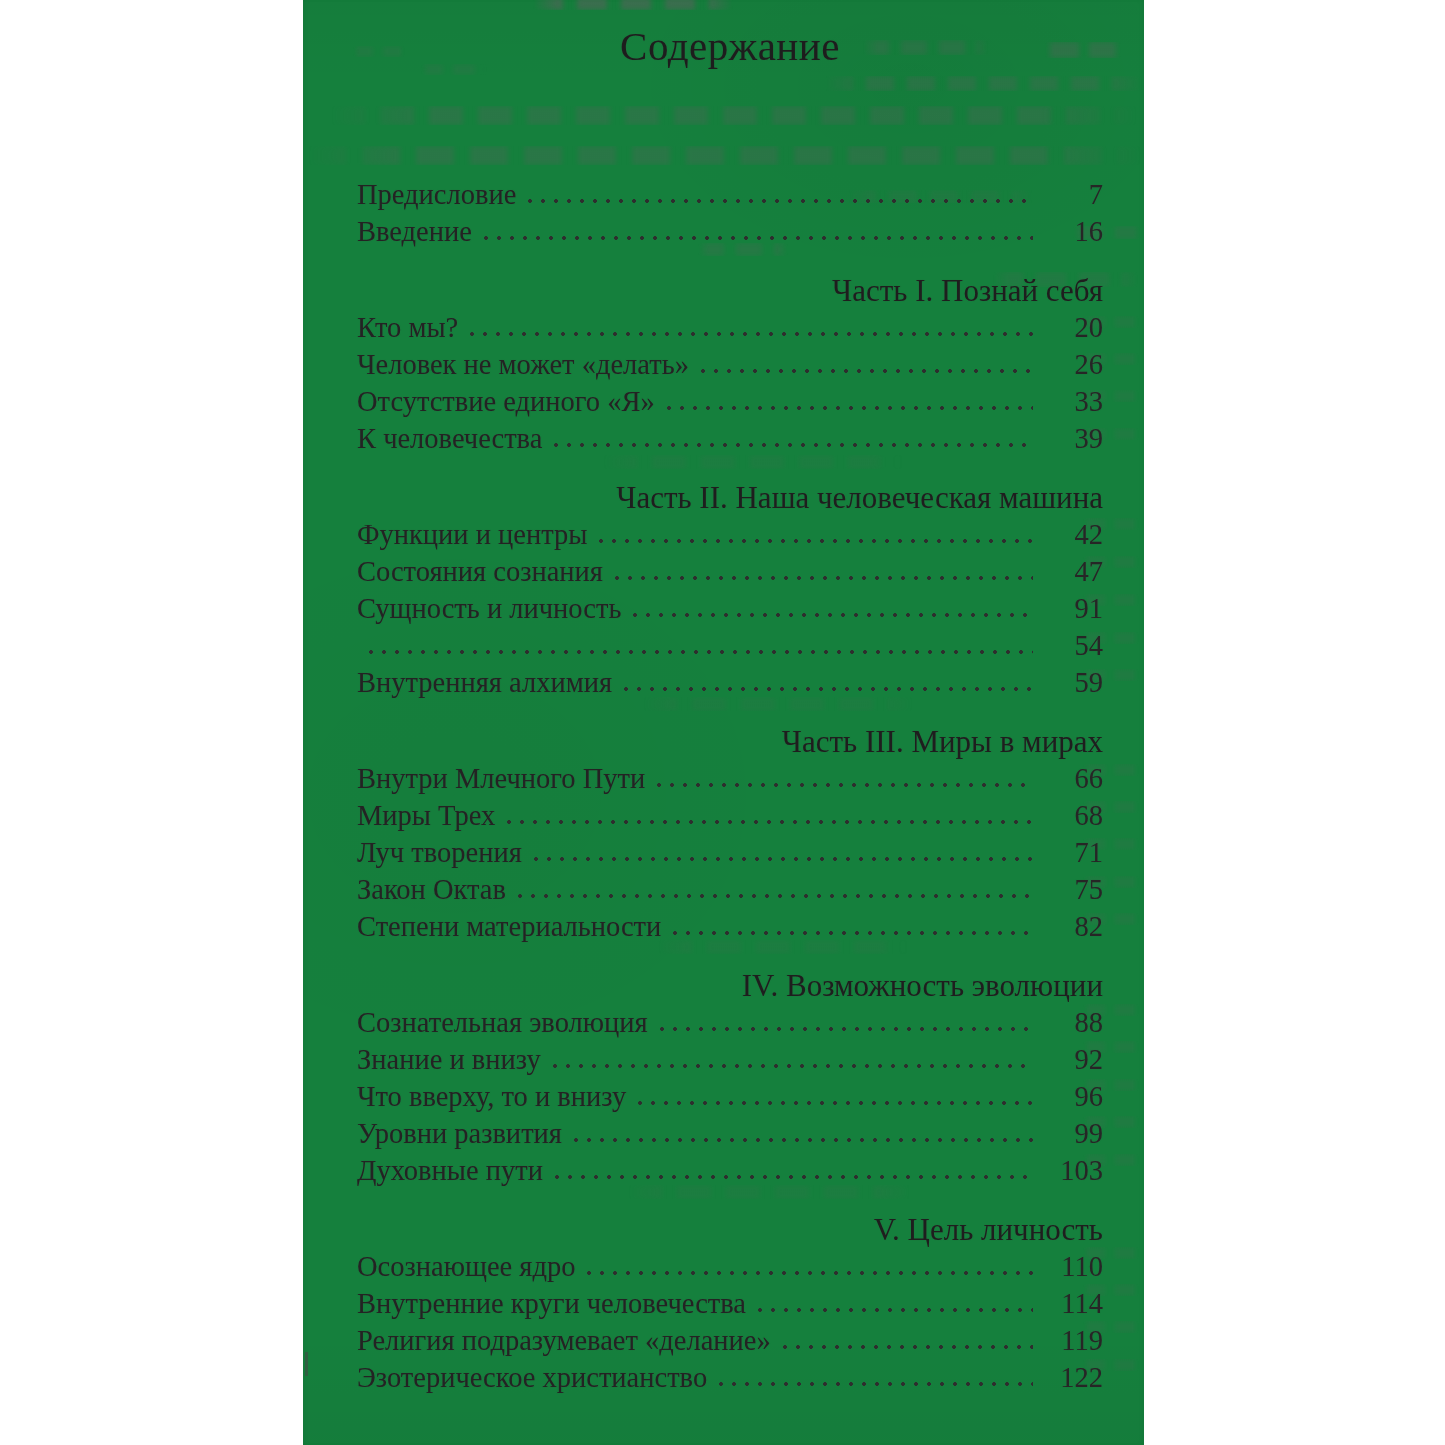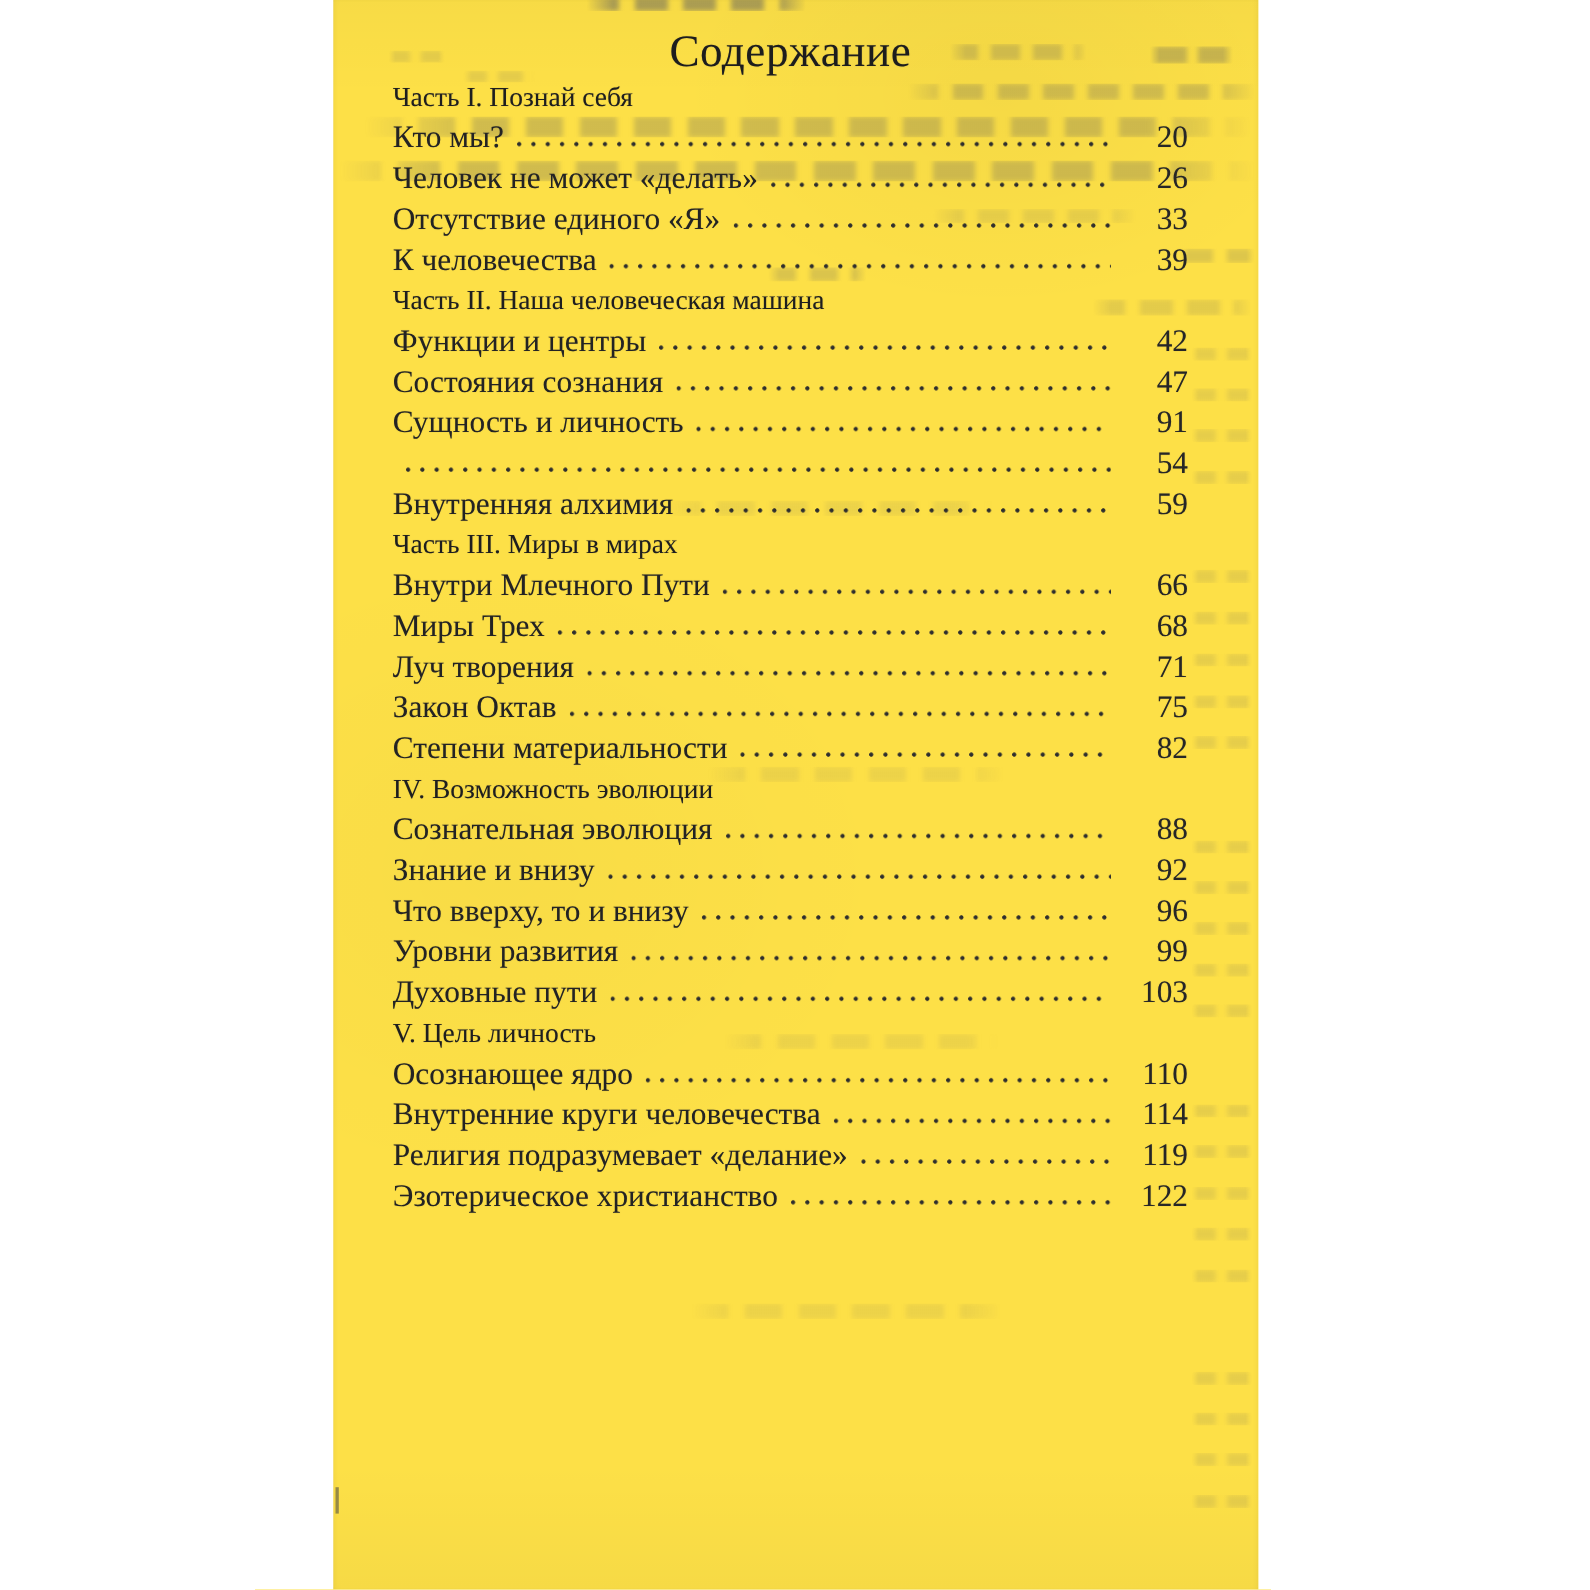--- a/index.html
+++ b/index.html
@@ -11,22 +11,22 @@
     overflow: hidden;
     position: relative;
     font-family: "Liberation Serif", serif;
   }
   
   .page {
     position: absolute;
     left: 303px; top: 0;
     width: 841px; height: 1445px;
     box-sizing: border-box;
-    padding: 0 64px 0 54px;
-    background: #fde047;
+    padding: 0 41px 0 54px;
+    background: #15803d;
     box-shadow:
       inset 3px 0 6px -3px rgba(0,0,0,0.07),
       inset -3px 0 6px -3px rgba(0,0,0,0.07);
   }
   .page::before {
     content: "";
     position: absolute; inset: 0;
     pointer-events: none;
     background:
       radial-gradient(ellipse 420px 280px at 72% 6%,  rgba(0,0,0,0.030), rgba(0,0,0,0) 70%),
@@ -66,23 +66,24 @@
     font-weight: normal;
     text-align: center;
     color: #1d1d1d;
     letter-spacing: 0.5px;
     text-shadow: 0 0 1px rgba(80,80,80,0.35);
   }
   .front {
     margin-top: 106px;
   }
   .heading {
-    font-size: 25px;
+    margin-top: 22px;
+    font-size: 31px;
     line-height: 37px;
-    text-align: left;
+    text-align: right;
     color: #1e1e1e;
     white-space: nowrap;
     text-shadow: 0 0 1px rgba(80,80,80,0.35);
   }
   .row {
     display: flex;
     align-items: baseline;
     height: 37px;
     line-height: 37px;
     font-size: 28.5px;
@@ -151,20 +152,32 @@
       <div class="bleed-mark" style="left: 780px; top: 1079px; width: 56px; height: 12px; background: repeating-linear-gradient(90deg, rgba(95, 95, 95, 0.14) 0px, rgba(95, 95, 95, 0.14) 22px, rgba(95, 95, 95, 0) 22px, rgba(95, 95, 95, 0) 32px);"></div>
       <div class="bleed-mark" style="left: 780px; top: 1116px; width: 56px; height: 12px; background: repeating-linear-gradient(90deg, rgba(95, 95, 95, 0.14) 0px, rgba(95, 95, 95, 0.14) 22px, rgba(95, 95, 95, 0) 22px, rgba(95, 95, 95, 0) 32px);"></div>
       <div class="bleed-mark" style="left: 780px; top: 1154px; width: 56px; height: 12px; background: repeating-linear-gradient(90deg, rgba(95, 95, 95, 0.14) 0px, rgba(95, 95, 95, 0.14) 22px, rgba(95, 95, 95, 0) 22px, rgba(95, 95, 95, 0) 32px);"></div>
       <div class="bleed-mark" style="left: 780px; top: 1247px; width: 56px; height: 12px; background: repeating-linear-gradient(90deg, rgba(95, 95, 95, 0.14) 0px, rgba(95, 95, 95, 0.14) 22px, rgba(95, 95, 95, 0) 22px, rgba(95, 95, 95, 0) 32px);"></div>
       <div class="bleed-mark" style="left: 780px; top: 1284px; width: 56px; height: 12px; background: repeating-linear-gradient(90deg, rgba(95, 95, 95, 0.14) 0px, rgba(95, 95, 95, 0.14) 22px, rgba(95, 95, 95, 0) 22px, rgba(95, 95, 95, 0) 32px);"></div>
       <div class="bleed-mark" style="left: 780px; top: 1321px; width: 56px; height: 12px; background: repeating-linear-gradient(90deg, rgba(95, 95, 95, 0.14) 0px, rgba(95, 95, 95, 0.14) 22px, rgba(95, 95, 95, 0) 22px, rgba(95, 95, 95, 0) 32px);"></div>
       <div class="bleed-mark" style="left: 780px; top: 1359px; width: 56px; height: 12px; background: repeating-linear-gradient(90deg, rgba(95, 95, 95, 0.14) 0px, rgba(95, 95, 95, 0.14) 22px, rgba(95, 95, 95, 0) 22px, rgba(95, 95, 95, 0) 32px);"></div>
     </div>
   <div class="content">
     <h1 class="title">Содержание</h1>
+    <div class="front" id="front-list">
+        <div class="row">
+    <span class="label">Предисловие</span>
+    <span class="leader"></span>
+    <span class="pagenum">7</span>
+  </div>
+        <div class="row">
+    <span class="label">Введение</span>
+    <span class="leader"></span>
+    <span class="pagenum">16</span>
+  </div>
+      </div>
     <div id="sections">
         <div class="heading">Часть I. Познай себя</div>
         <div class="row">
     <span class="label">Кто мы?</span>
     <span class="leader"></span>
     <span class="pagenum">20</span>
   </div>
         <div class="row">
     <span class="label">Человек не может «делать»</span>
     <span class="leader"></span>

